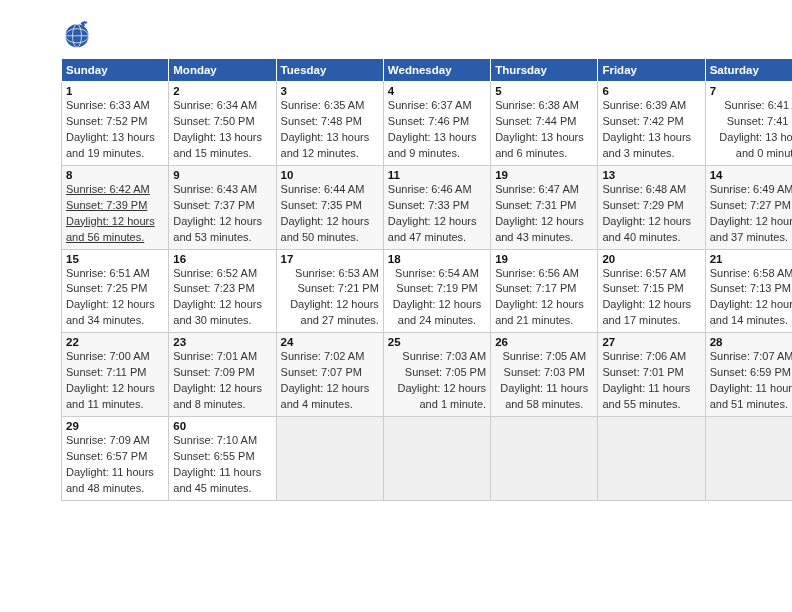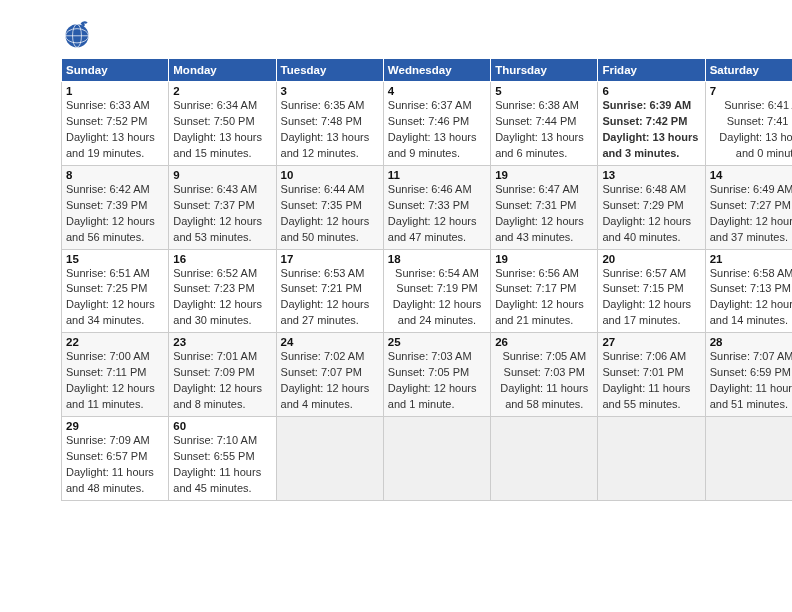--- a/index.html
+++ b/index.html
@@ -163,37 +163,37 @@
           </td>
           <td>
             <span class="day-num">5</span>
             <div class="day-info" style="white-space: pre-line;">Sunrise: 6:38 AM
 Sunset: 7:44 PM
 Daylight: 13 hours
 and 6 minutes.</div>
           </td>
           <td>
             <span class="day-num">6</span>
-            <div class="day-info" style="white-space: pre-line; font-weight: bold;">Sunrise: 6:39 AM
+            <div class="day-info" style="white-space: pre-line;">Sunrise: 6:39 AM
 Sunset: 7:42 PM
 Daylight: 13 hours
 and 3 minutes.</div>
           </td>
           <td>
             <span class="day-num">7</span>
             <div class="day-info" style="white-space: pre-line; text-align: right;">Sunrise: 6:41 AM
 Sunset: 7:41 PM
 Daylight: 13 hours
 and 0 minutes.</div>
           </td>
         </tr>
         <tr class="row-shaded">
           <td>
             <span class="day-num">8</span>
-            <div class="day-info" style="white-space: pre-line;">Sunrise: 6:42 AM
+            <div class="day-info" style="white-space: pre-line; text-decoration: underline;">Sunrise: 6:42 AM
 Sunset: 7:39 PM
 Daylight: 12 hours
 and 56 minutes.</div>
           </td>
           <td>
             <span class="day-num">9</span>
             <div class="day-info" style="white-space: pre-line;">Sunrise: 6:43 AM
 Sunset: 7:37 PM
 Daylight: 12 hours
 and 53 minutes.</div>
@@ -244,21 +244,21 @@
           </td>
           <td>
             <span class="day-num">16</span>
             <div class="day-info" style="white-space: pre-line;">Sunrise: 6:52 AM
 Sunset: 7:23 PM
 Daylight: 12 hours
 and 30 minutes.</div>
           </td>
           <td>
             <span class="day-num">17</span>
-            <div class="day-info" style="white-space: pre-line;">Sunrise: 6:53 AM
+            <div class="day-info" style="white-space: pre-line; text-align: right;">Sunrise: 6:53 AM
 Sunset: 7:21 PM
 Daylight: 12 hours
 and 27 minutes.</div>
           </td>
           <td>
             <span class="day-num">18</span>
             <div class="day-info" style="white-space: pre-line; text-align: center;">Sunrise: 6:54 AM
 Sunset: 7:19 PM
 Daylight: 12 hours
 and 24 minutes.</div>
@@ -302,21 +302,21 @@
           </td>
           <td>
             <span class="day-num">24</span>
             <div class="day-info" style="white-space: pre-line;">Sunrise: 7:02 AM
 Sunset: 7:07 PM
 Daylight: 12 hours
 and 4 minutes.</div>
           </td>
           <td>
             <span class="day-num">25</span>
-            <div class="day-info" style="white-space: pre-line;">Sunrise: 7:03 AM
+            <div class="day-info" style="white-space: pre-line; text-align: right;">Sunrise: 7:03 AM
 Sunset: 7:05 PM
 Daylight: 12 hours
 and 1 minute.</div>
           </td>
           <td>
             <span class="day-num">26</span>
             <div class="day-info" style="white-space: pre-line; text-align: center;">Sunrise: 7:05 AM
 Sunset: 7:03 PM
 Daylight: 11 hours
 and 58 minutes.</div>

